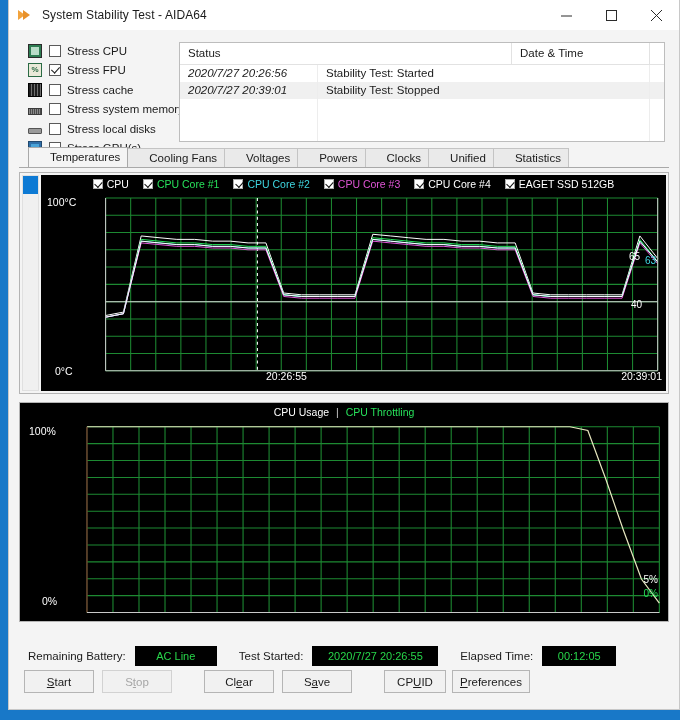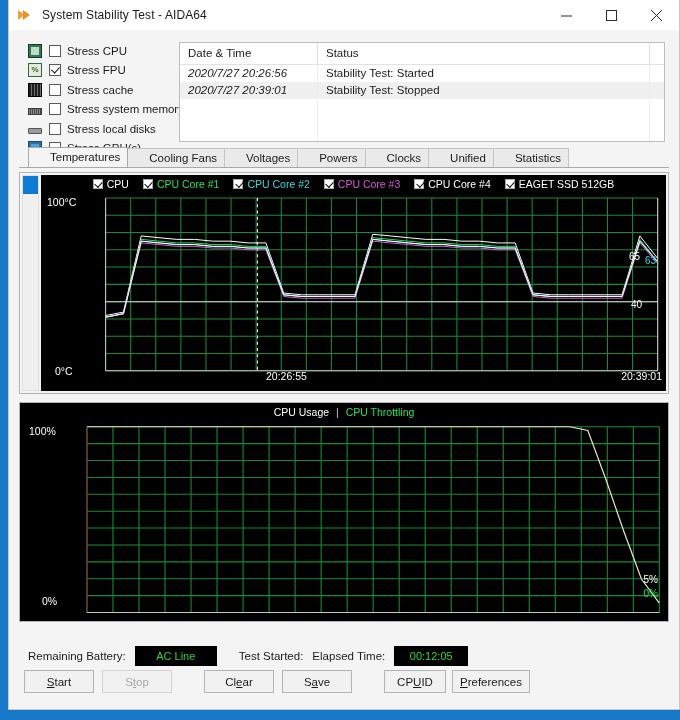--- a/index.html
+++ b/index.html
@@ -297,22 +297,22 @@
           </div>
           <div class="stress-row">
             <span class="s-icon ic-gpu"></span>
             <span class="cb"></span>
             <span class="s-label">Stress GPU(s)</span>
           </div>
         </div>
 
         <div class="statbox">
           <div class="st-head">
+            <div class="st-h c2">Status</div>
             <div class="st-h c1">Date &amp; Time</div>
-            <div class="st-h c2">Status</div>
             <div class="st-h c3"></div>
           </div>
           <div class="st-rows">
             <div class="st-row">
               <div class="st-c c1">2020/7/27 20:26:56</div>
               <div class="st-c c2">Stability Test: Started</div>
               <div class="st-c c3"></div>
             </div>
             <div class="st-row alt">
               <div class="st-c c1">2020/7/27 20:39:01</div>
@@ -493,20 +493,21 @@
           <div class="ylab" style="left:22px; top:192px;">0%</div>
           <div class="rlab" style="right:10px; top:171px; color:#ffffff;">5%</div>
           <div class="rlab" style="right:10px; top:185px; color:#27e05a;">0%</div>
         </div>
       </div>
 
       <div class="statusstrip">
         <span class="ss-lab">Remaining Battery:</span>
         <span class="ss-box b1">AC Line</span>
         <span class="ss-lab">Test Started:</span>
+        <span class="ss-box b2">2020/7/27 20:26:55</span>
         <span class="ss-lab">Elapsed Time:</span>
         <span class="ss-box b3">00:12:05</span>
       </div>
 
       <div class="btnbar">
         <div class="btn" style="width:70px">
             <span><u>S</u>tart</span>
           </div>
         <span style="width:8px"></span>
         <div class="btn disabled" style="width:70px">

